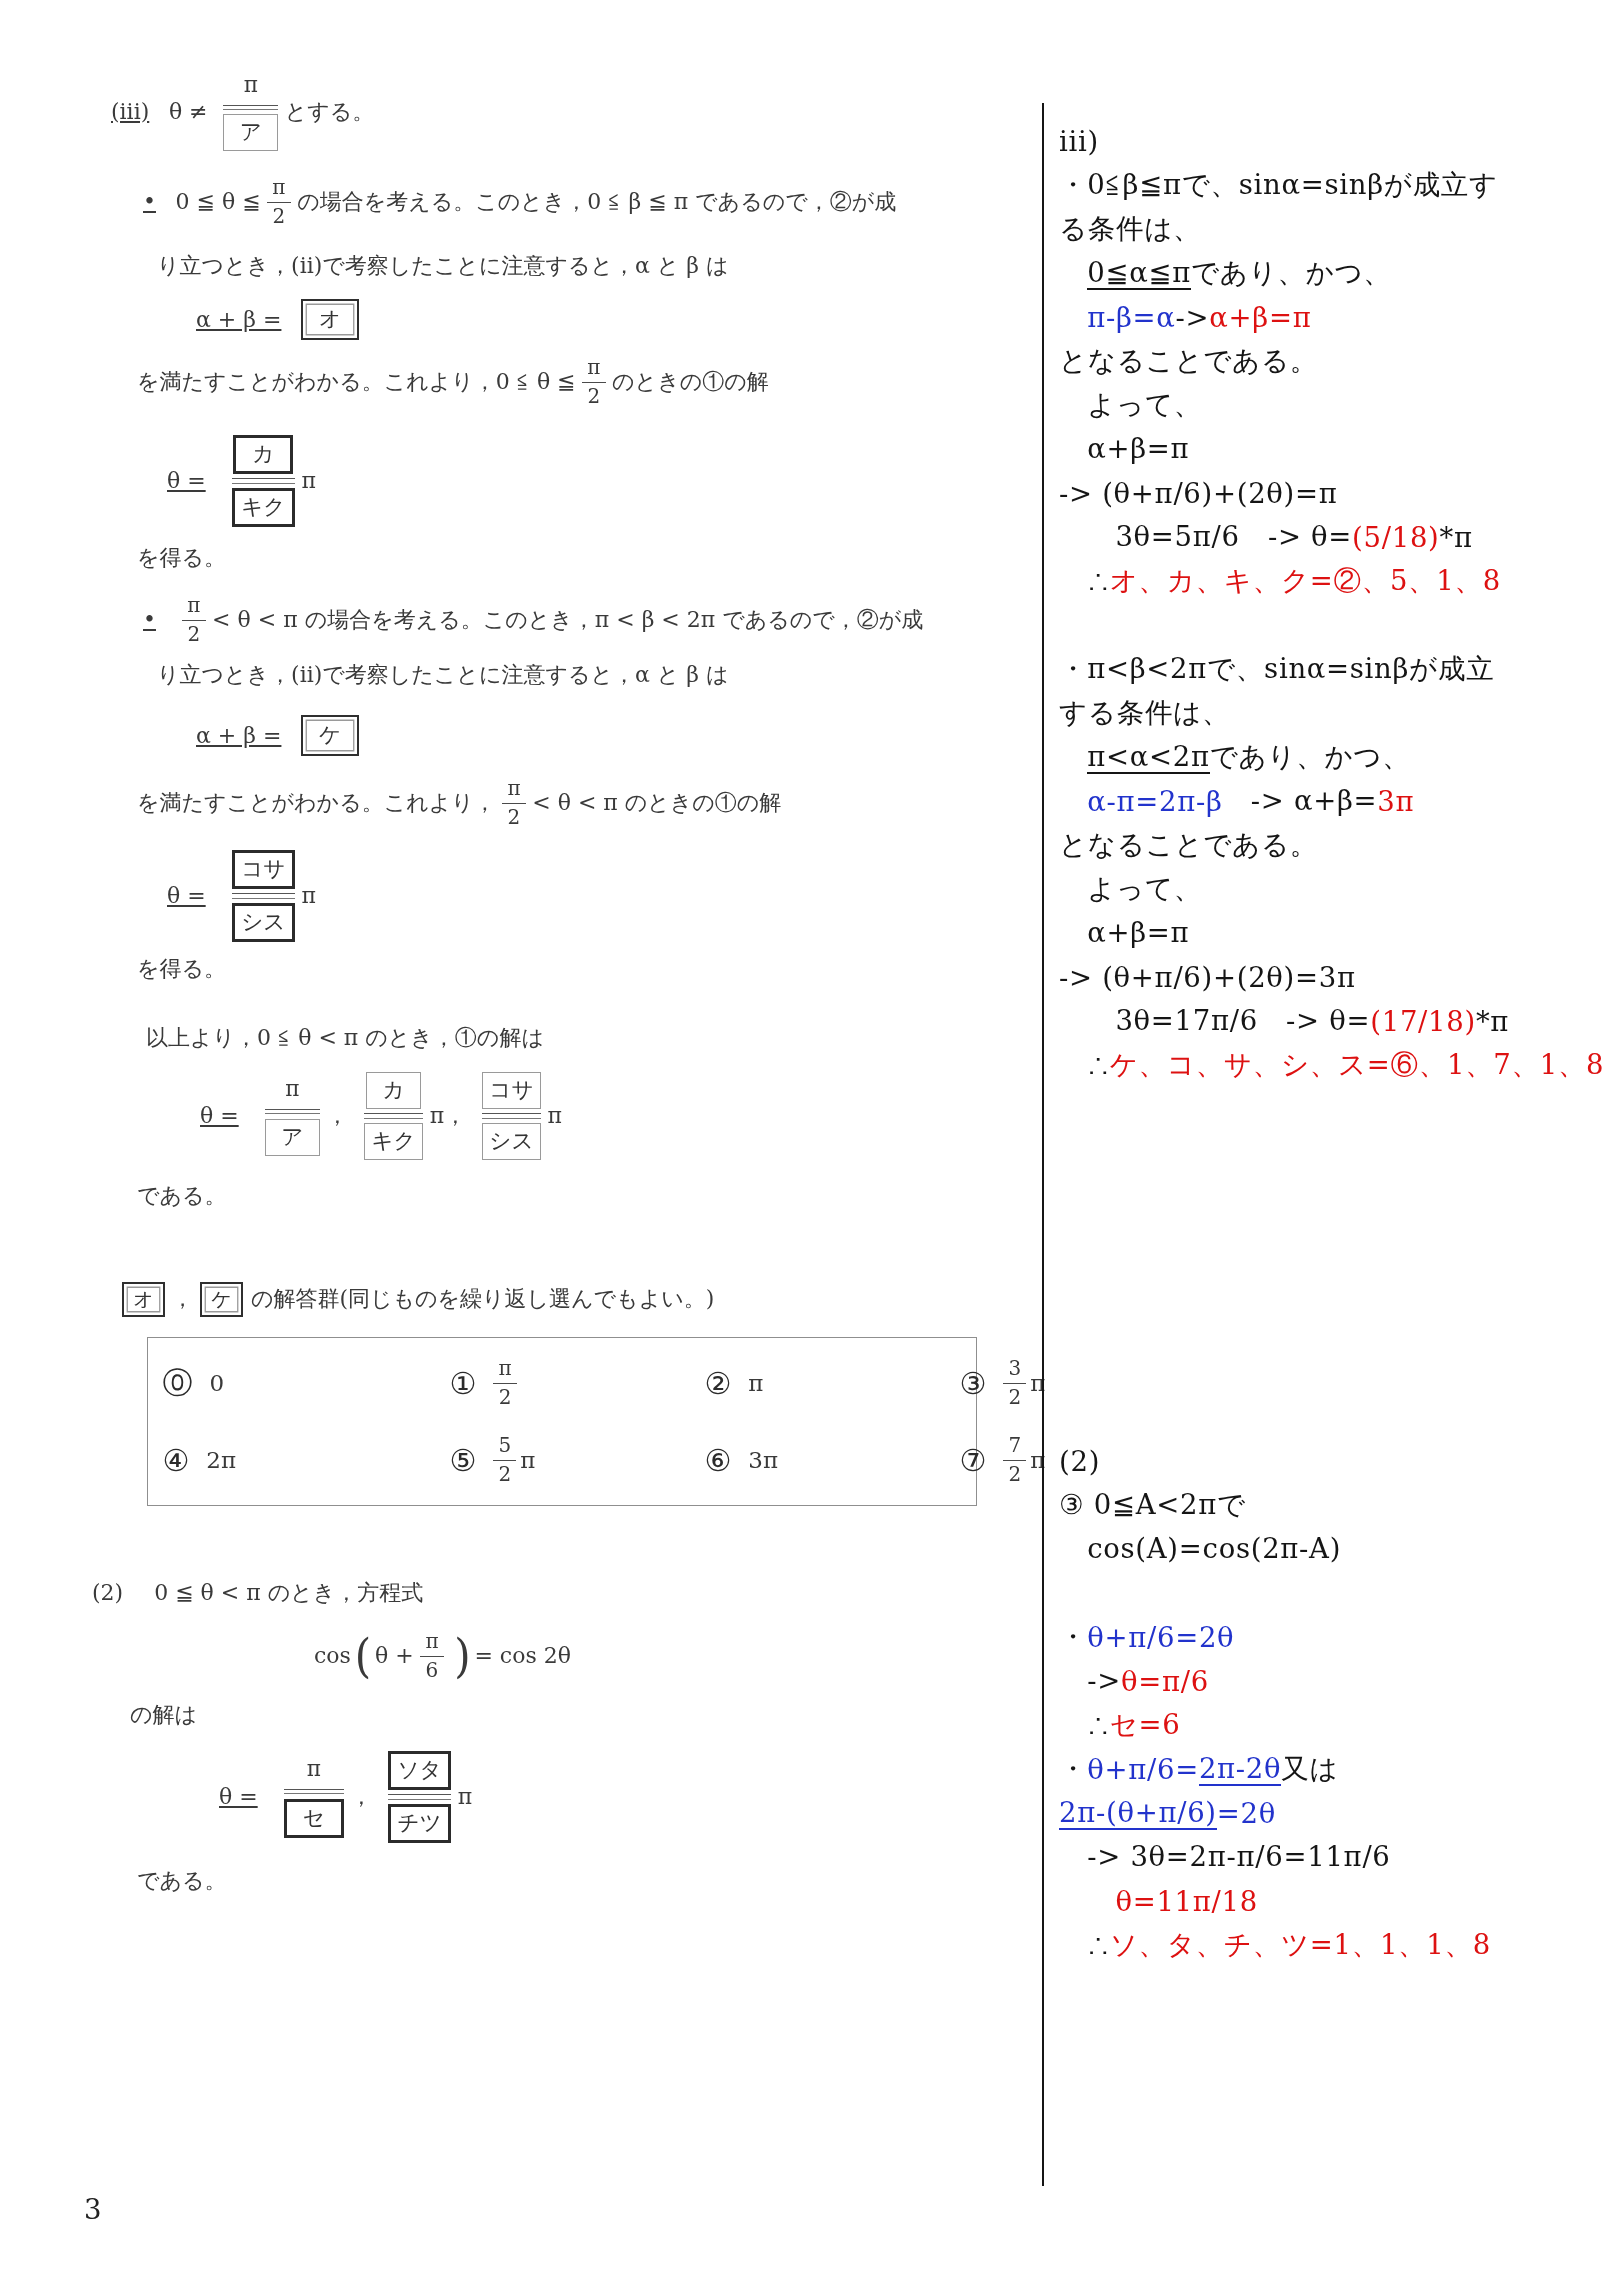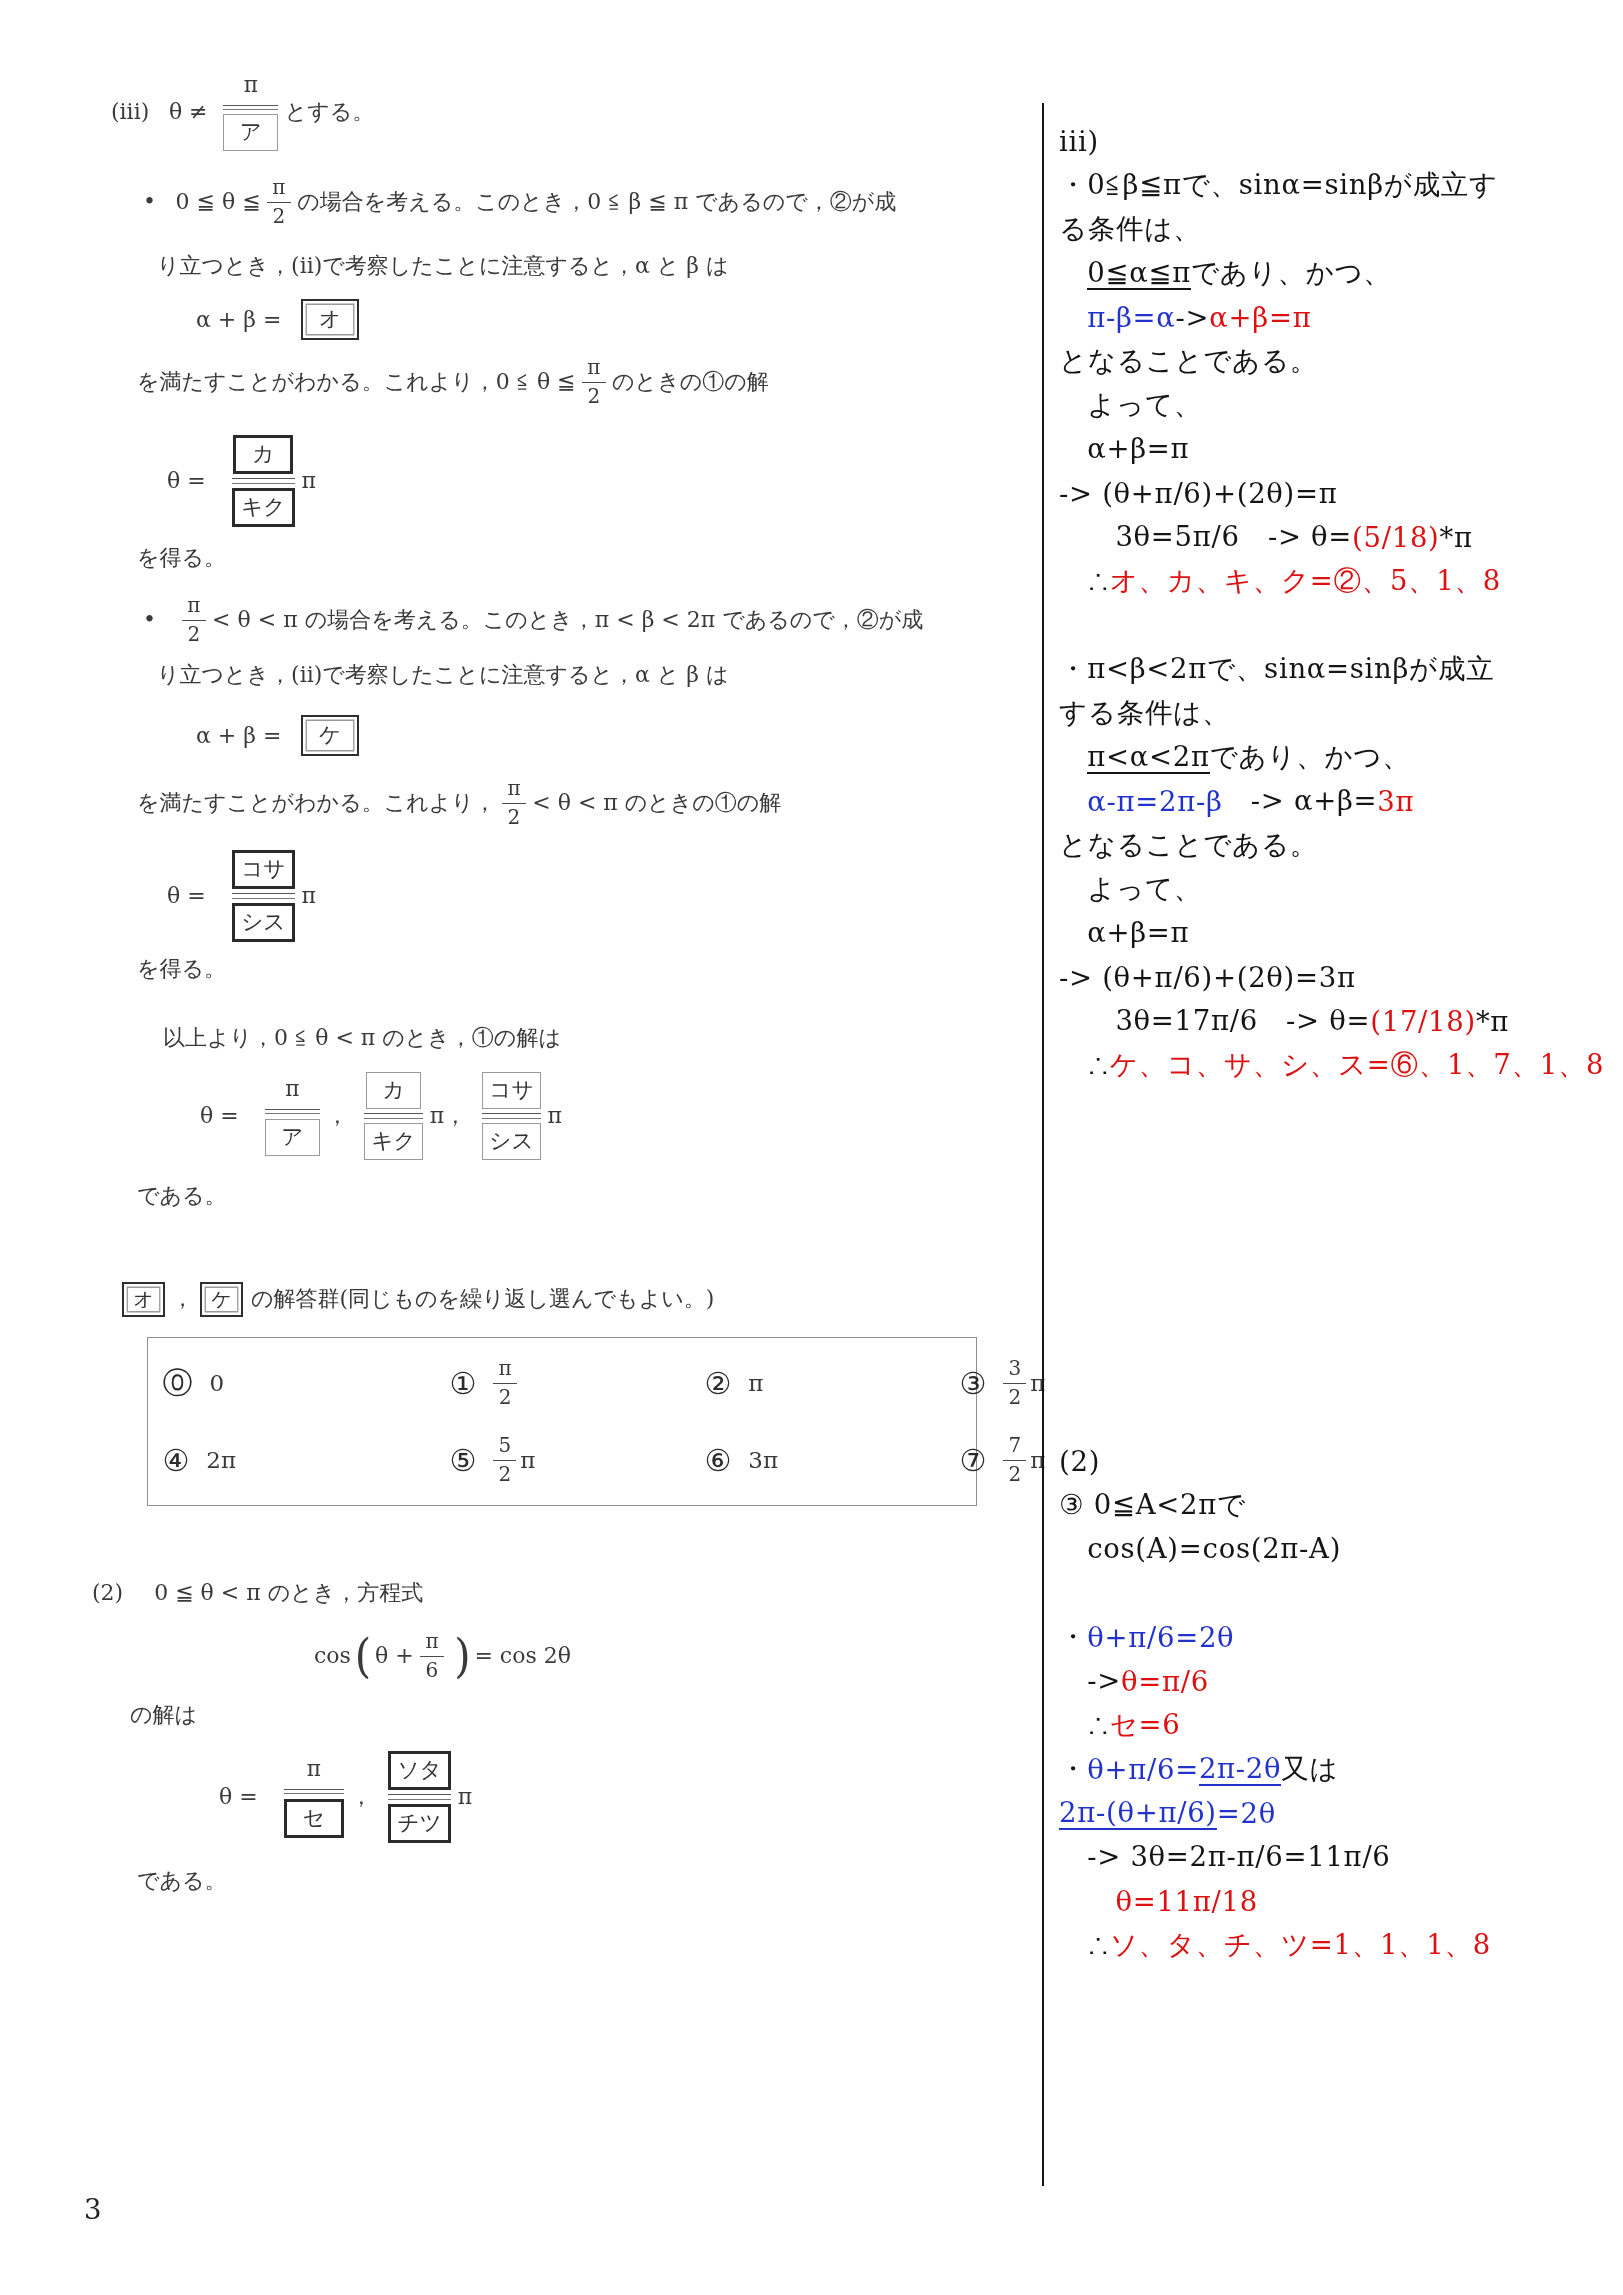--- a/index.html
+++ b/index.html
@@ -14,21 +14,21 @@
   }
   
   .lline {
     position:absolute;
     display:flex; align-items:center;
     white-space:nowrap;
     font-size:22px; line-height:1.25;
     color:#3a3a3a;
   }
   .sp { margin-right:9.2px; }
-  .mright { margin-right:19.6px; }
+  .mright { margin-right:19.6px;text-decoration:underline; }
   
   .frac-sm {
     display:inline-flex; flex-direction:column; align-items:center;
     font-size:20px; margin:0 6.5px; line-height:1.15;
   }
   .frac-sm .num { padding:0 5.2px 2.6px; border-bottom:1.3px solid #4a4a4a; }
   .frac-sm .den { padding-top:2.6px; }
   
   .vstack {
     display:inline-flex; flex-direction:column; align-items:center;
@@ -161,21 +161,21 @@
     <span class="abox thick">コサ</span>
     <span class="fbar"></span>
     <span class="abox thick">シス</span>
   </span>
   <span>π</span>
 </div>
 <div class="lline" style="top:955px; left:137px;">
   <span>を得る。</span>
 </div>
 
-<div class="lline" style="top:1024px; left:163px;">
+<div class="lline" style="top:1024px; left:146px;">
   <span>以上より，0 ≦ θ &lt; π のとき，①の解は</span>
 </div>
 <div class="lline" style="top:1070px; left:200px; height:92px;">
   <span class="mright">θ =</span>
   <span class="vstack">
     <span class="fnum">π</span>
     <span class="fbar"></span>
     <span class="abox thin">ア</span>
   </span>
   <span class="sp">，</span>

